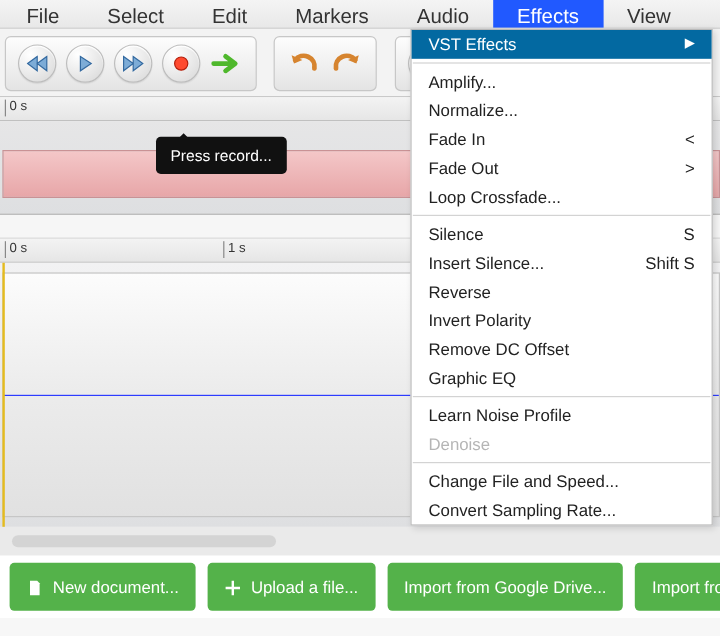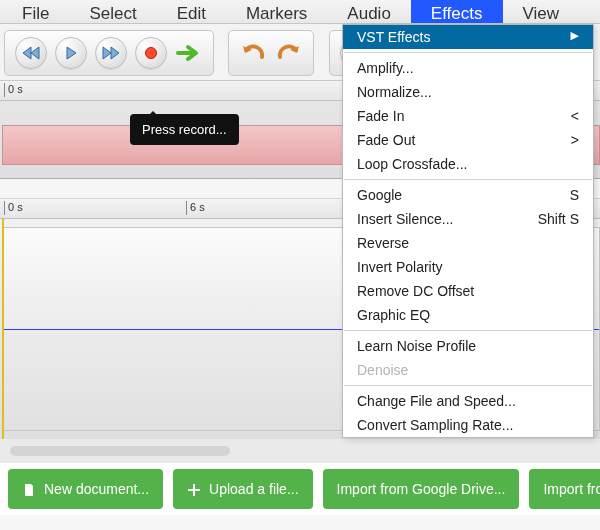--- a/index.html
+++ b/index.html
@@ -239,21 +239,21 @@
     </div>
     <div class="dd-item">
       <span>Fade Out</span>
       <span>&gt;</span>
     </div>
     <div class="dd-item">
       <span>Loop Crossfade...</span>
     </div>
     <div class="dd-sep"></div>
     <div class="dd-item">
-      <span>Google</span>
+      <span>Silence</span>
       <span>S</span>
     </div>
     <div class="dd-item">
       <span>Insert Silence...</span>
       <span>Shift S</span>
     </div>
     <div class="dd-item">
       <span>Reverse</span>
     </div>
     <div class="dd-item">
@@ -337,21 +337,21 @@
 <div class="time-ruler">
   <div class="time-tick" style="left:4px">0 s</div>
 </div>
 <div class="track-a">
   <div class="clip"></div>
 </div>
 <div class="track-gap"></div>
 
 <div class="time-ruler">
   <div class="time-tick" style="left:4px">0 s</div>
-  <div class="time-tick" style="left:186px">6 s</div>
+  <div class="time-tick" style="left:186px">1 s</div>
 </div>
 <div class="track-b">
   <div class="clip">
     <div class="mid-line"></div>
   </div>
   <div class="cursor-line"></div>
 </div>
 
 <div class="hscroll">
   <div class="thumb"></div>

